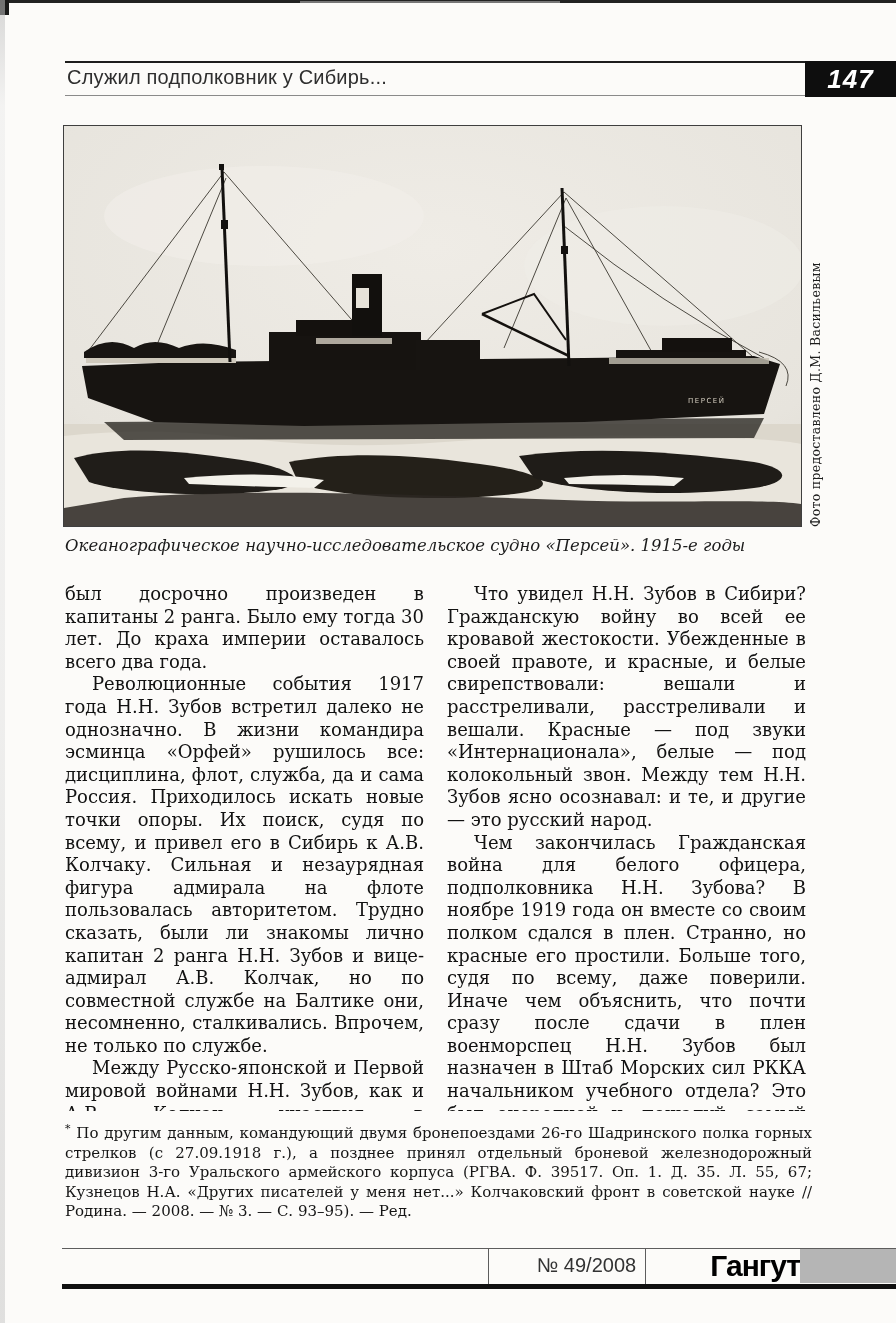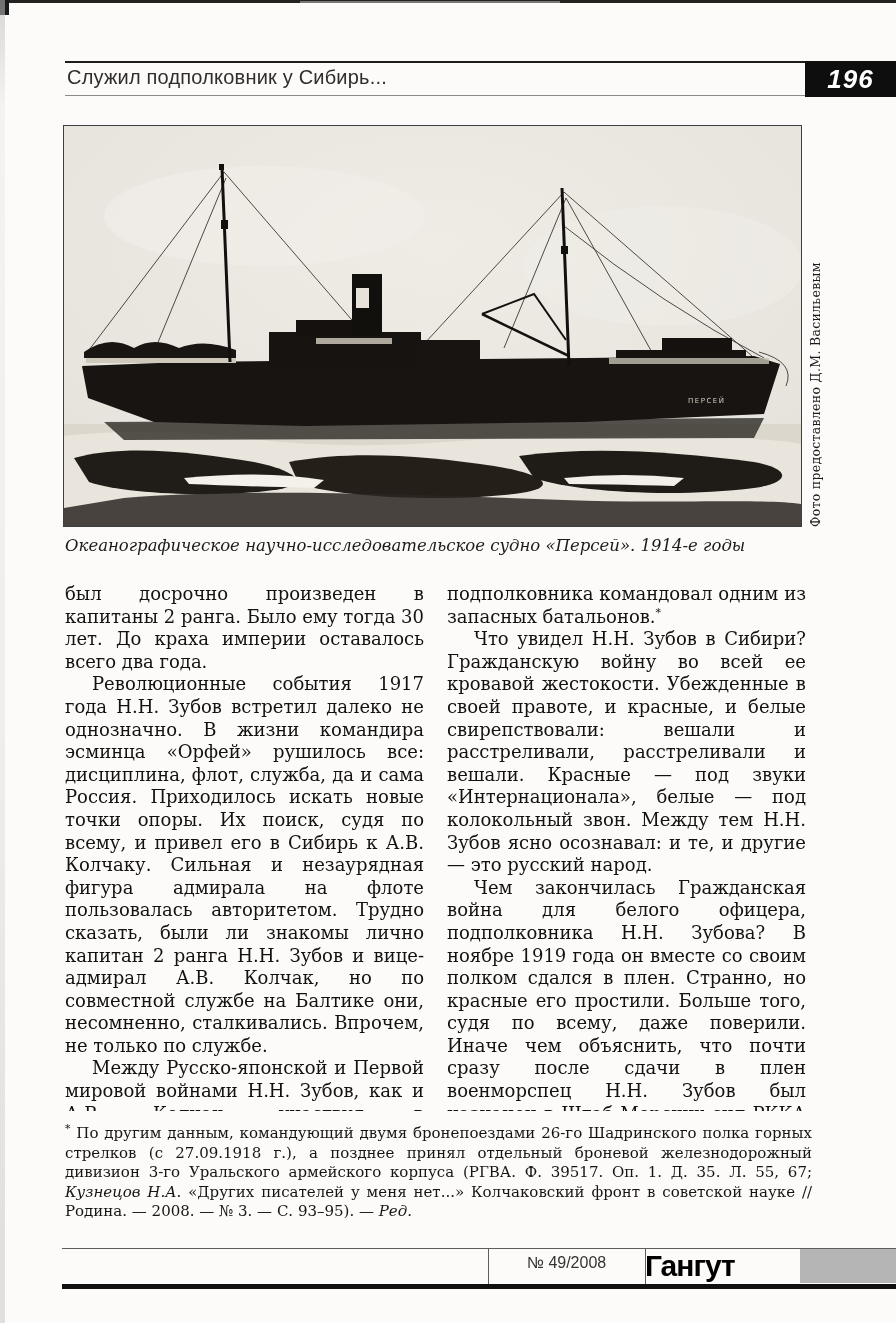--- a/index.html
+++ b/index.html
@@ -36,46 +36,46 @@
   
   .columns{position:absolute;top:583px;left:65px;width:744px;display:flex;gap:23px;align-items:center;}
   .col{width:359px;height:528px;overflow:hidden;text-align:justify;
     font-size:18px;line-height:22.6px;color:#121212;}
   .col p{margin:0;}
   .col p.ind{text-indent:27px;}
   sup{font-size:11px;line-height:0;}
   
   .footnote{position:absolute;top:1124px;left:65px;width:747px;
     font-size:15px;line-height:19.6px;text-align:justify;color:#151515;}
-  .footnote .it{font-style:italic;}
+  .footnote .it{}
   
   .ftr-rule-top{position:absolute;top:1248px;left:62px;width:834px;height:1px;background:#5d5d5d;}
   .ftr-div{position:absolute;top:1248px;width:1px;height:36px;background:#5d5d5d;}
   .ftr-div.d1{left:488px;}
   .ftr-div.d2{left:645px;}
   .ftr-issue{position:absolute;top:1254px;left:488px;width:157px;text-align:center;
-    font-family:"Liberation Sans", sans-serif;font-size:16px;color:#333;}
-  .ftr-logo{position:absolute;top:1249px;left:645px;width:155px;text-align:left;
+    font-family:"Liberation Sans", sans-serif;font-size:20px;color:#333;padding-left:20px;}
+  .ftr-logo{position:absolute;top:1249px;left:645px;width:155px;text-align:right;
     font-family:"Liberation Sans", sans-serif;font-weight:700;font-size:30px;color:#000;
     letter-spacing:-1px;}
   .ftr-gray{position:absolute;top:1249px;left:800px;width:96px;height:34px;background:#b5b5b5;}
   .ftr-rule-bot{position:absolute;top:1284px;left:62px;width:834px;height:5px;background:#101010;}
 </style>
 </head>
 <body>
 
 <div class="scan-top"></div>
 <div class="scan-corner"></div>
 <div class="scan-left"></div>
 
 <div class="hdr-rule-top"></div>
 <div class="hdr-title">Служил подполковник у Сибирь...</div>
 <div class="hdr-rule-bot"></div>
 <div class="pagenum-box">
-  <span class="pagenum">196</span>
+  <span class="pagenum">147</span>
 </div>
 
 <div class="photo">
   <svg viewBox="0 0 737 400" xmlns="http://www.w3.org/2000/svg">
     <defs>
       <radialGradient id="sky" cx="50%" cy="30%" r="90%">
         <stop offset="0%" stop-color="#efece6"></stop>
         <stop offset="70%" stop-color="#e7e4dd"></stop>
         <stop offset="100%" stop-color="#ddd9d0"></stop>
       </radialGradient>
@@ -132,30 +132,29 @@
     <rect x="497" y="120" width="7" height="8" fill="#12100e"></rect>
 
     <path d="M505,230 L418,188" stroke="#14110e" stroke-width="2.5"></path>
     <path d="M418,188 L470,168 L502,214" stroke="#14110e" stroke-width="2" fill="none"></path>
 
     <text x="624" y="277" font-family="DejaVu Sans, sans-serif" font-size="7" letter-spacing="1.5" fill="#d6d0c2">ПЕРСЕЙ</text>
   </svg>
 </div>
 
 <div class="photo-credit">Фото предоставлено Д.М. Васильевым</div>
-<div class="caption">Океанографическое научно-исследовательское судно «Персей». 1914-е годы</div>
+<div class="caption">Океанографическое научно-исследовательское судно «Персей». 1915-е годы</div>
 
 <div class="columns">
   <div class="col">
     <p>был досрочно произведен в капитаны 2 ранга. Было ему тогда 30 лет. До краха империи оставалось всего два года.</p>
     <p class="ind">Революционные события 1917 года Н.Н. Зубов встретил далеко не однозначно. В жизни командира эсминца «Орфей» рушилось все: дисциплина, флот, служба, да и сама Россия. Приходилось искать новые точки опоры. Их поиск, судя по всему, и привел его в Сибирь к А.В. Колчаку. Сильная и незаурядная фигура адмирала на флоте пользовалась авторитетом. Трудно сказать, были ли знакомы лично капитан 2 ранга Н.Н. Зубов и вице-адмирал А.В. Колчак, но по совместной службе на Балтике они, несомненно, сталкивались. Впрочем, не только по службе.</p>
     <p class="ind">Между Русско-японской и Первой мировой войнами Н.Н. Зубов, как и А.В. Колчак, участвуя в неофициальных обществах, активно занимался проблемами возрождения флота. Так или иначе, но в 1918 году Зубов оказался в армии Колчака, где он в звании</p>
   </div>
   <div class="col">
-    <p><span>подполковника командовал одним из запасных батальонов.</span><sup>*</sup></p>
     <p class="ind">Что увидел Н.Н. Зубов в Сибири? Гражданскую войну во всей ее кровавой жестокости. Убежденные в своей правоте, и красные, и белые свирепствовали: вешали и расстреливали, расстреливали и вешали. Красные — под звуки «Интернационала», белые — под колокольный звон. Между тем Н.Н. Зубов ясно осознавал: и те, и другие — это русский народ.</p>
     <p class="ind">Чем закончилась Гражданская война для белого офицера, подполковника Н.Н. Зубова? В ноябре 1919 года он вместе со своим полком сдался в плен. Странно, но красные его простили. Больше того, судя по всему, даже поверили. Иначе чем объяснить, что почти сразу после сдачи в плен военморспец Н.Н. Зубов был назначен в Штаб Морских сил РККА начальником учебного отдела? Это был очередной и, пожалуй, самый крутой поворот в жизни нашего героя.</p>
   </div>
 </div>
 
 <div class="footnote">
   <sup>*</sup><span> По другим данным, командующий двумя бронепоездами 26-го Шадринского полка горных стрелков (с 27.09.1918 г.), а позднее принял отдельный броневой железнодорожный дивизион 3-го Уральского армейского корпуса (РГВА. Ф. 39517. Оп. 1. Д. 35. Л. 55, 67; </span><span class="it">Кузнецов Н.А.</span><span> «Других писателей у меня нет...» Колчаковский фронт в советской науке // Родина. — 2008. — № 3. — С. 93–95). — </span><span class="it">Ред.</span>
 </div>
 
 <div class="ftr-rule-top"></div>

